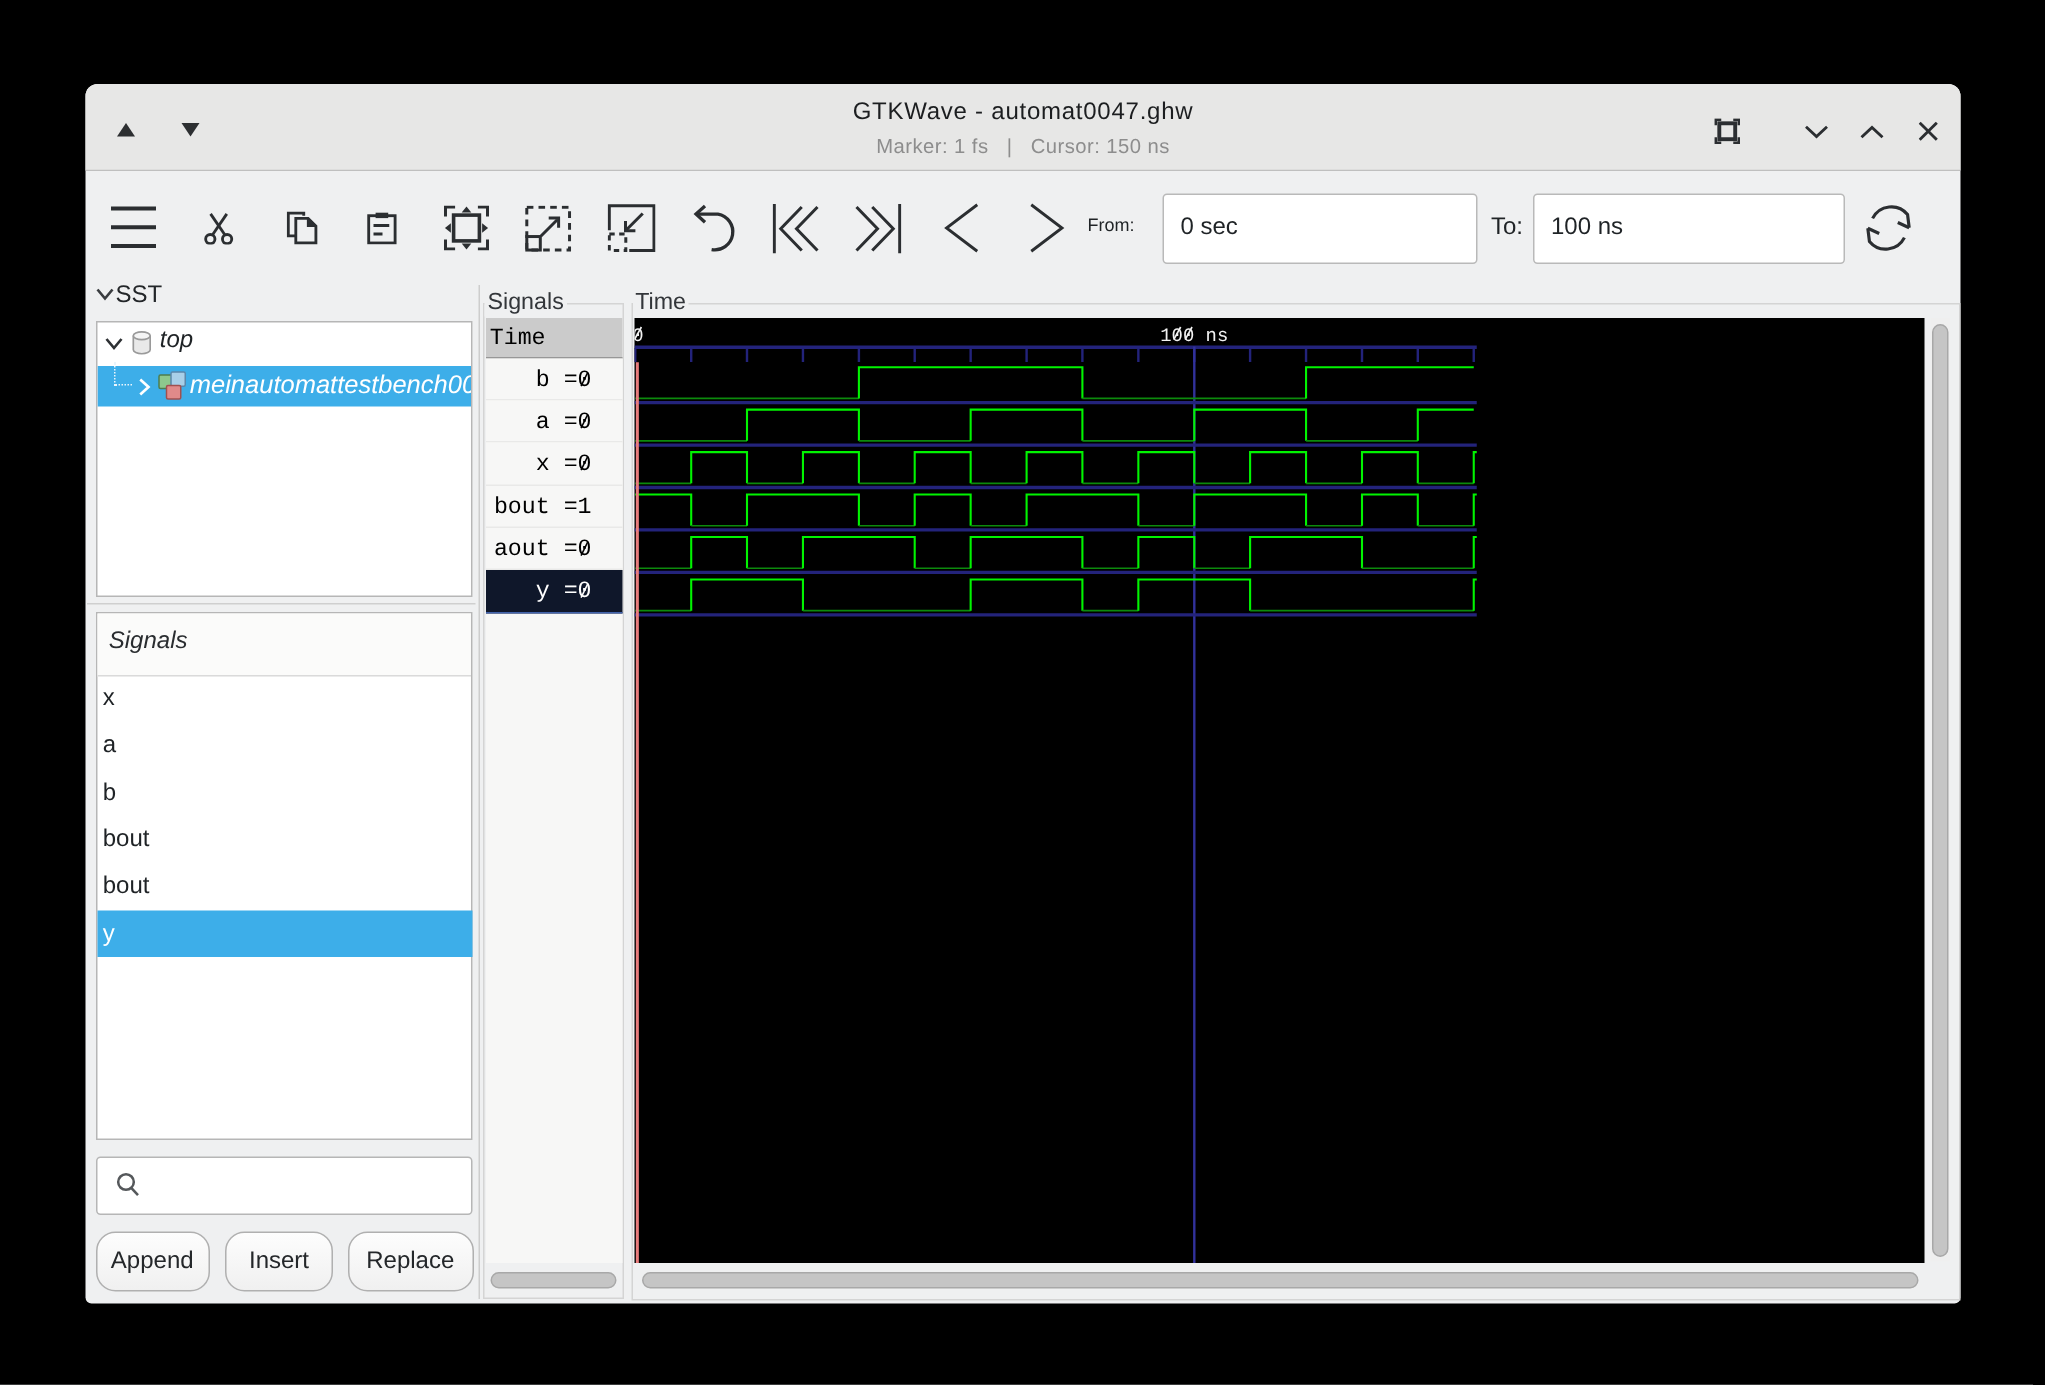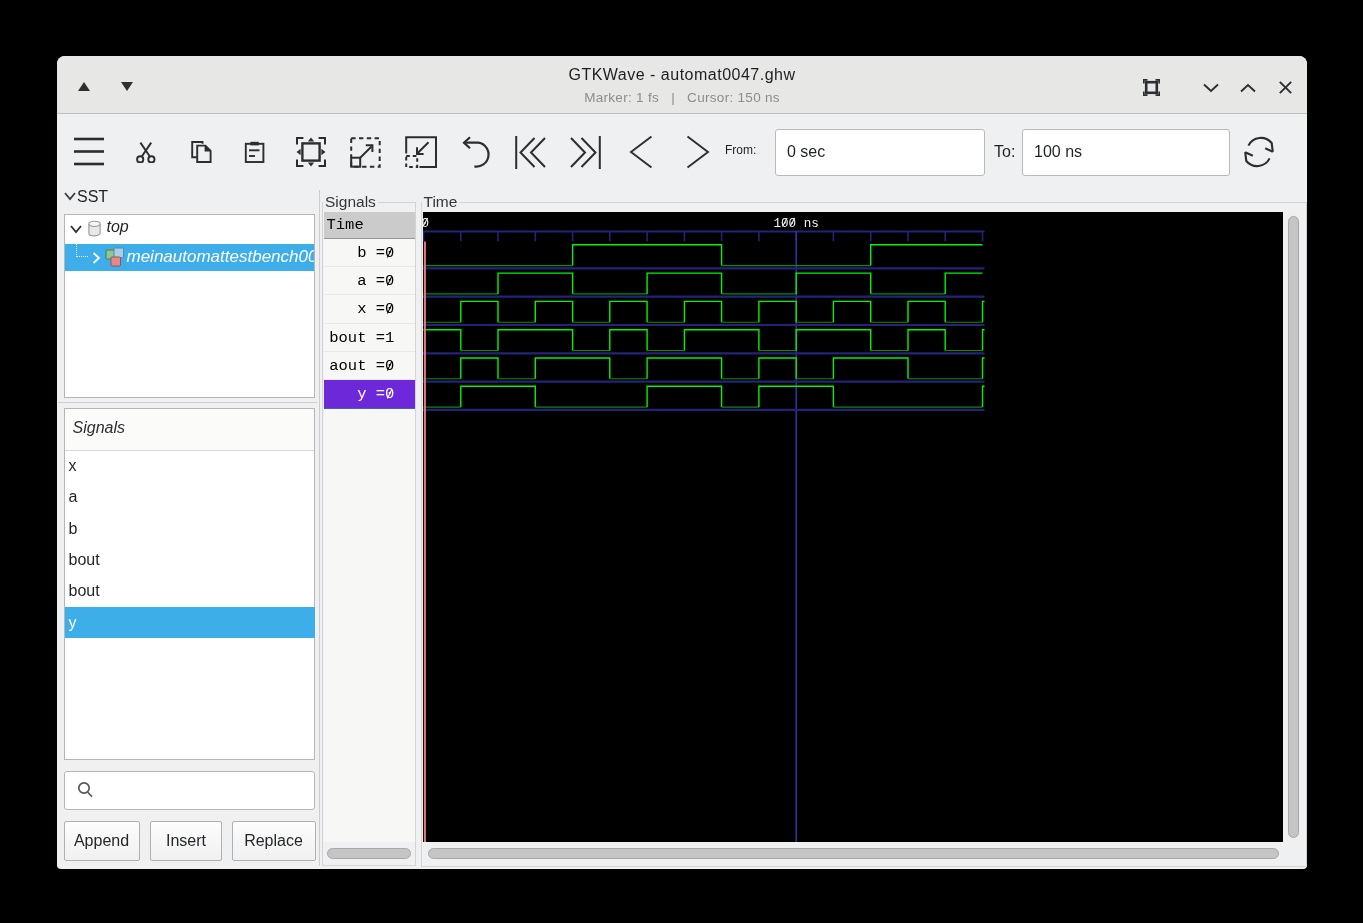--- a/index.html
+++ b/index.html
@@ -12,26 +12,26 @@
 .tri { width:0; height:0; border-left:6.5px solid transparent; border-right:6.5px solid transparent; }
 .z0 { position:relative; display:inline-block; line-height:1em; }
 .z0::after { content:""; position:absolute; left:47%; top:0.12em; height:0.66em; width:1.3px;
   background:currentColor; transform:rotate(26deg); }
 .box { background:#fff; border:1px solid #b6b6b6;font-style:italic; }
 .frame { border:1px solid #d4d4d4; }
 .flabel { background:#eff0f1; font-size:15.5px; color:#33363a; padding:0 2px; }
 .nrow { left:323.5px; width:91.4px; background:#f7f7f6; color:#000;
   font-family:"Liberation Mono", monospace; font-size:15.5px; text-align:right;
   padding-right:20.5px; line-height:28px; border-bottom:1px solid #e9e9e8; }
-.nrow.sel { background:#6d28d9; color:#fff; border-bottom-color:#4263ac; }
+.nrow.sel { background:#0f172a; color:#fff; border-bottom-color:#4263ac; }
 .lrow { left:64.5px; width:250px; height:31.3px; font-size:16px; color:#1f2326;
   padding-left:4px; line-height:31px; }
 .lrow.lsel { background:#3daee9; color:#fff; }
 .btn { top:821px; height:40px; background:linear-gradient(#fdfdfd,#f0f0f0);
-  border:1px solid #b0b0b0; border-radius:2px; font-size:16px; color:#24272a;
+  border:1px solid #b0b0b0; border-radius:13px; font-size:16px; color:#24272a;
   text-align:center; line-height:38px; }
 .thumb { background:#c5c5c5; border:1px solid #a8a8a8; border-radius:5.5px; }
 </style></head>
 <body>
 <div id="win"></div>
 <div id="tbar"></div>
 <div class="ttl">GTKWave - automat0047.ghw</div>
 <div class="sub">Marker: 1 fs&nbsp;&nbsp; |&nbsp;&nbsp; Cursor: 150 ns</div>
 <div class="tri" style="left:78px;top:82px;border-bottom:9.5px solid #2d2f31;"></div>
 <div class="tri" style="left:121px;top:82px;border-top:9.5px solid #2d2f31;"></div>

